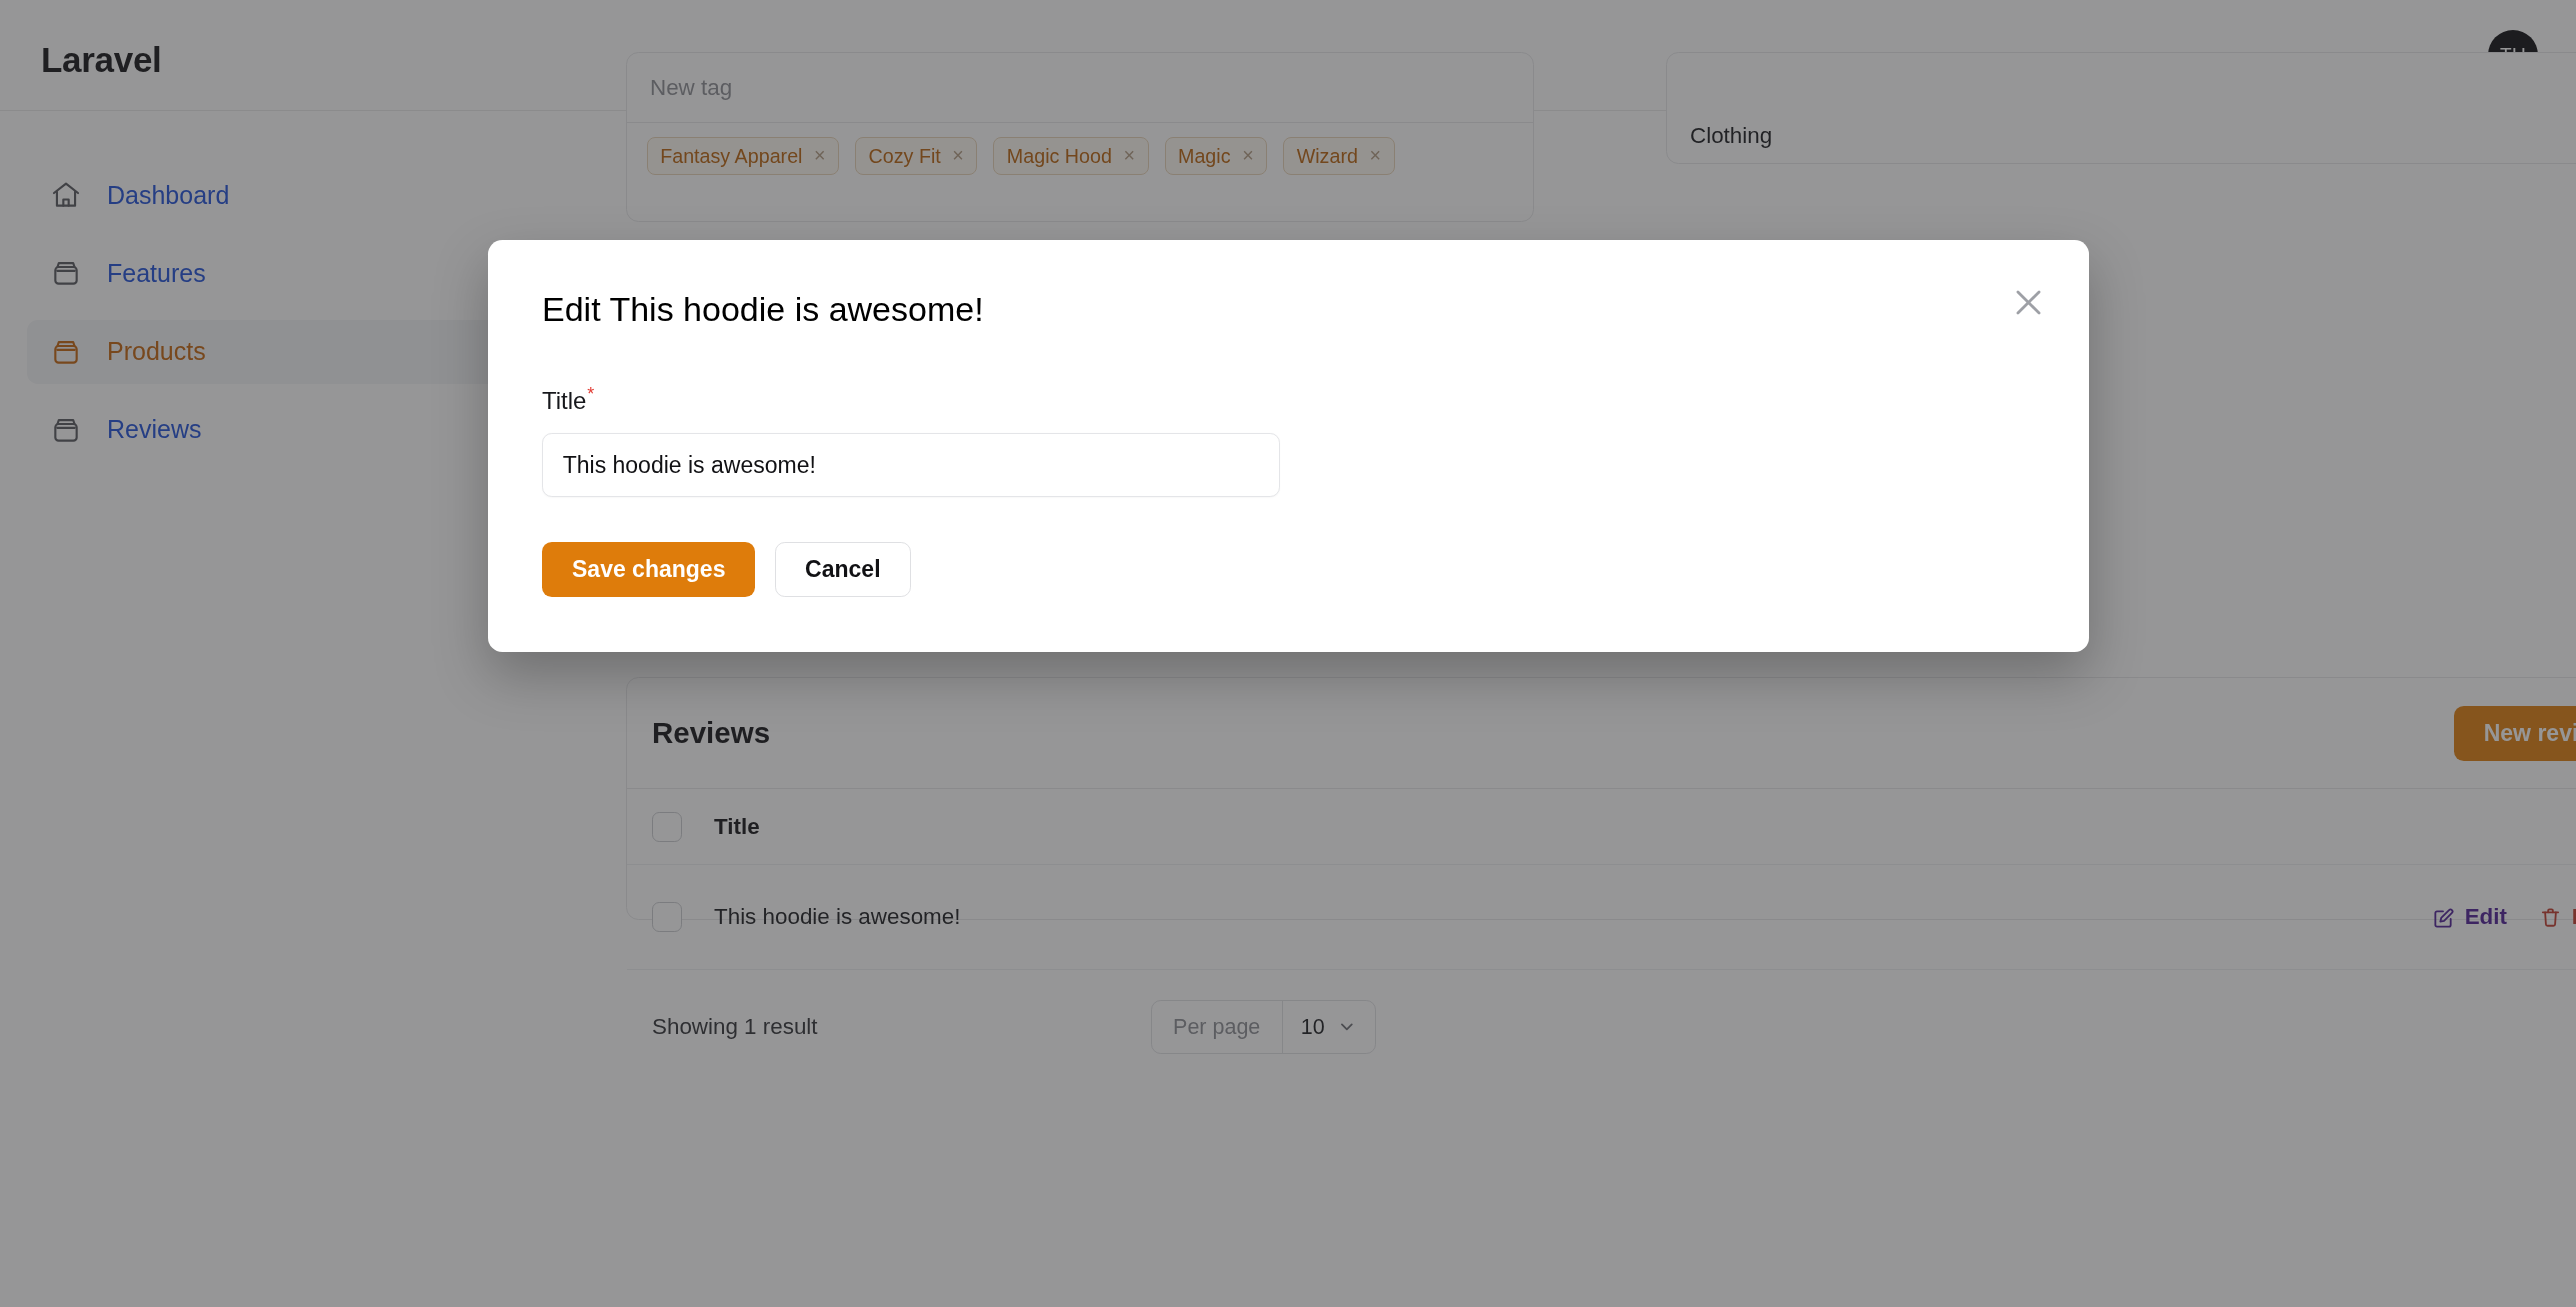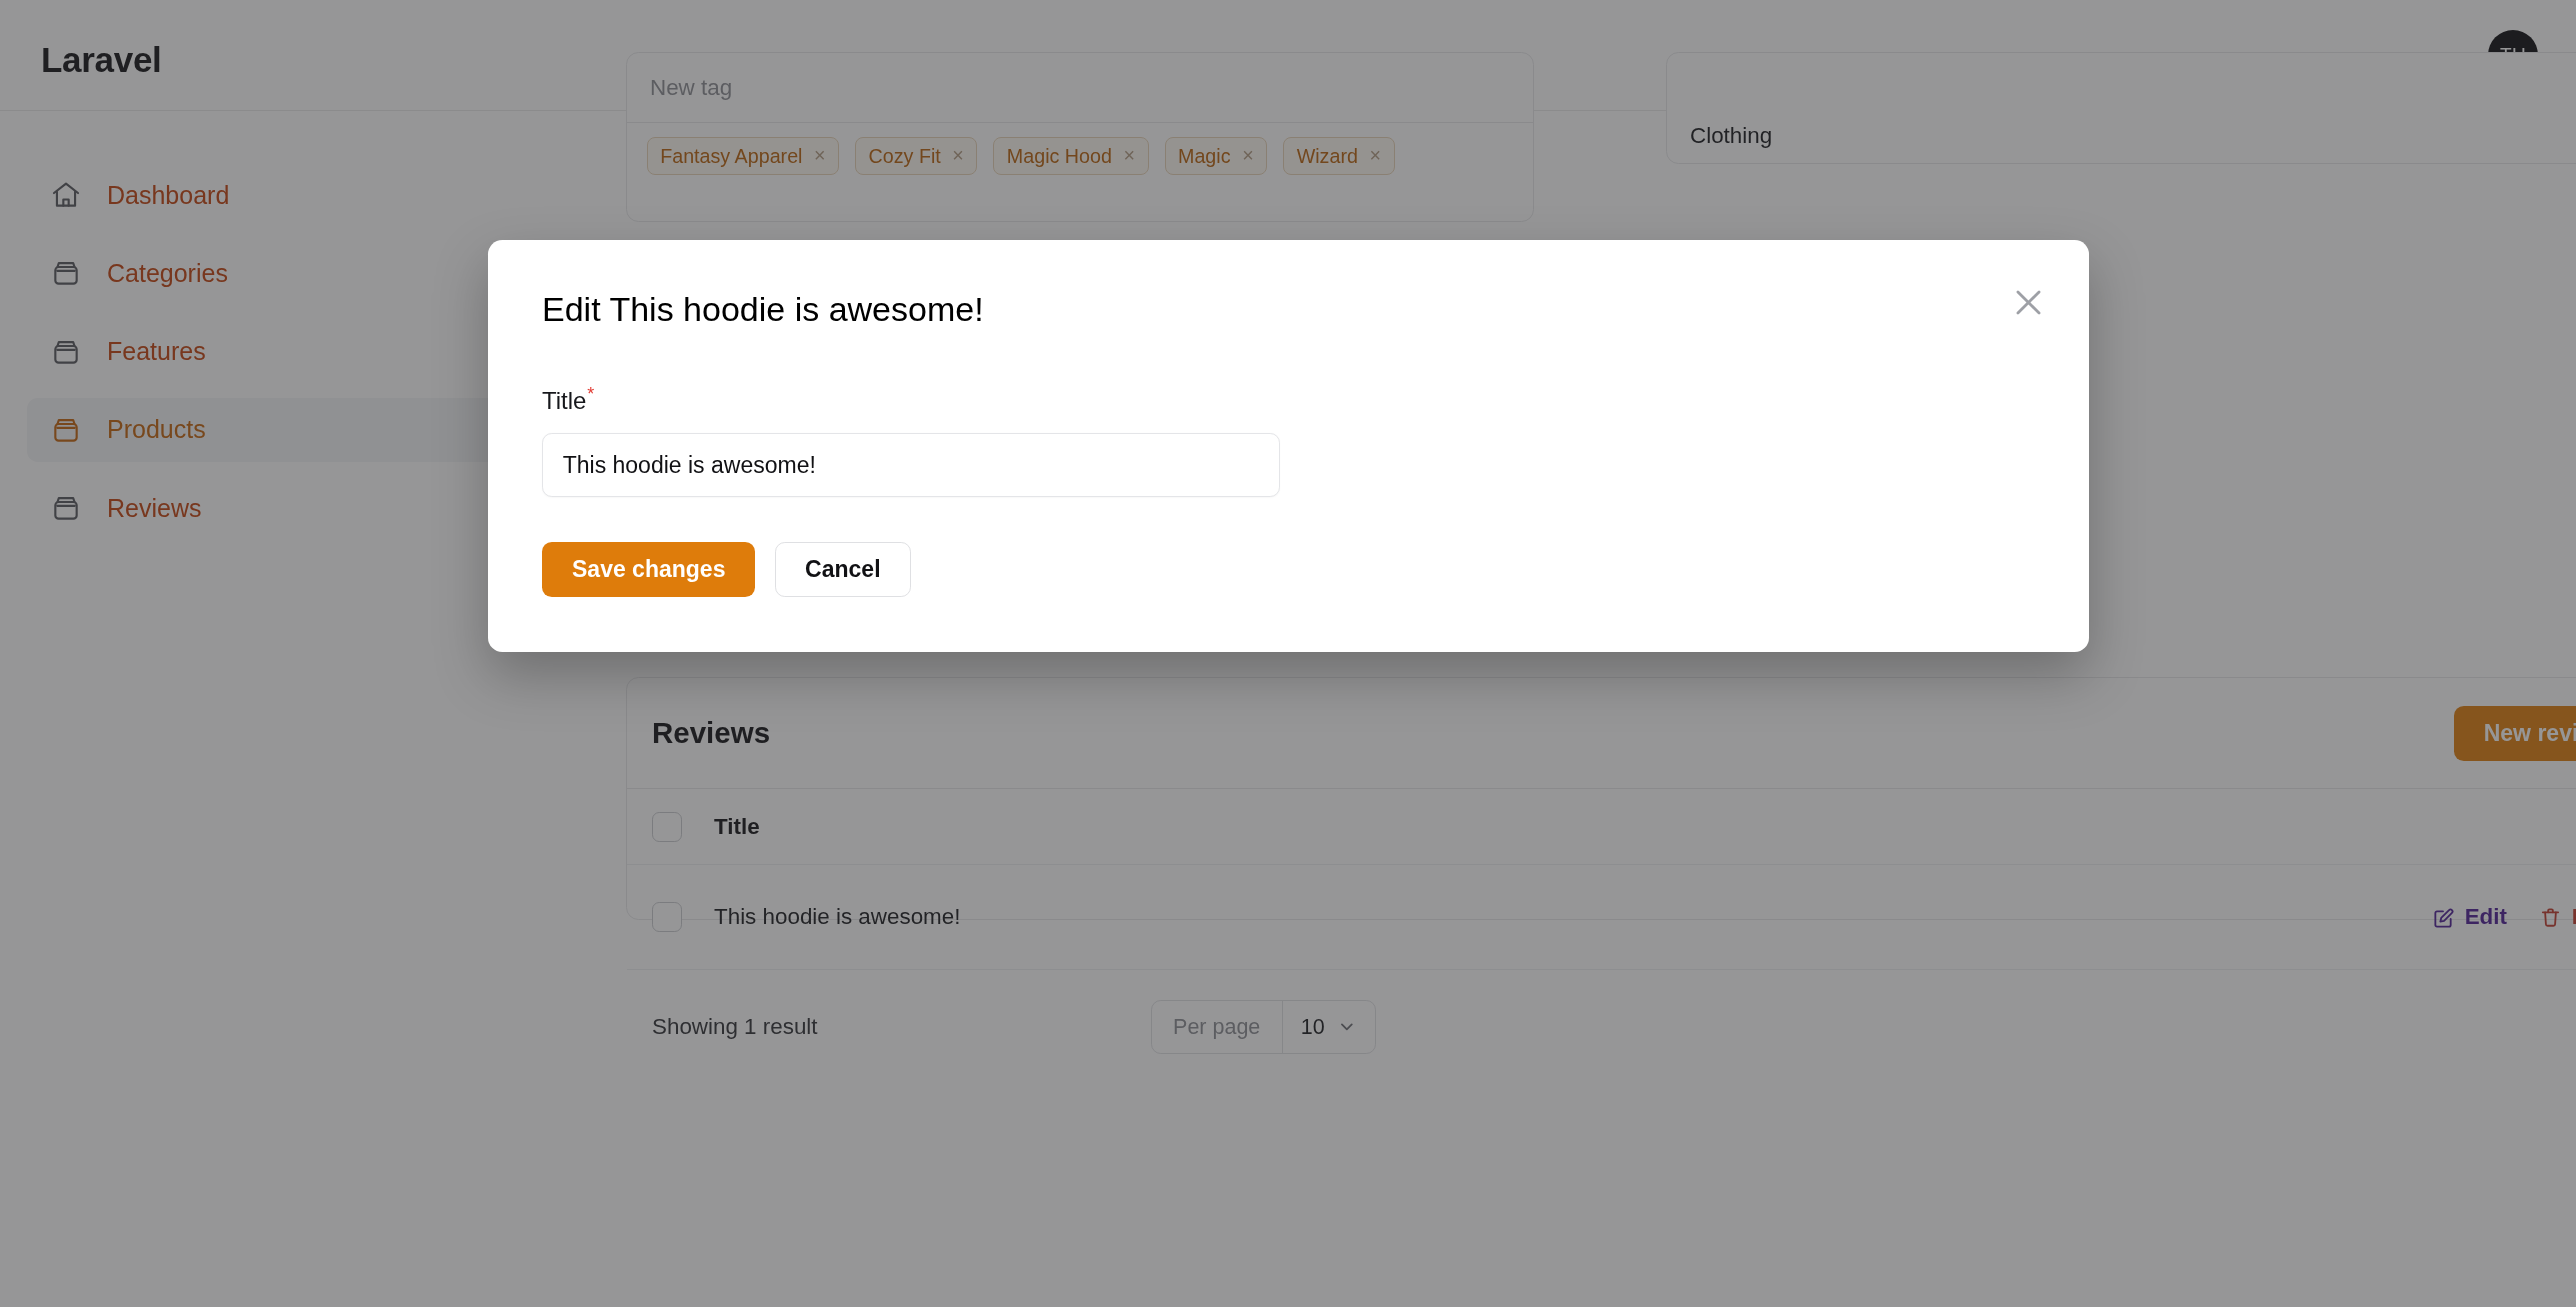--- a/index.html
+++ b/index.html
@@ -35,21 +35,21 @@
   
   .sidebar {
     position: absolute; top: 111px; left: 0; width: 626px; bottom: 0;
     background: #ffffff; padding: 52px 27px 0 27px;
   }
   .nav-item {
     display: flex; align-items: center; gap: 25px;
     height: 64px; padding: 0 23px; border-radius: 10.7px;
     margin-bottom: 14.3px; cursor: pointer;
   }
-  .nav-item .label { font-size: 25px; color: #c2410c; }
+  .nav-item .label { font-size: 25px; color: #1d4ed8; }
   .nav-item.active { background: #f3f4f6; }
   .nav-item.active .label { color: #c2620a; font-weight: 500; }
   .nav-icon { width: 32px; height: 32px; flex: 0 0 32px; color: #55565c; }
   .nav-item.active .nav-icon { color: #c2620a; }
   .nav-icon svg { width: 100%; height: 100%; display: block; }
 
   
   .content { position: absolute; top: 111px; left: 626px; right: 0; bottom: 0; }
 
   .card {
@@ -184,30 +184,20 @@
       <span class="nav-icon">
         <svg viewBox="0 0 24 24" fill="none" stroke="currentColor" stroke-width="1.6" stroke-linecap="round" stroke-linejoin="round">
           <path d="M3 10.5 12 3.5l9 7"></path>
             <path d="M5.2 9.6V20h13.6V9.6"></path>
             <path d="M10 20v-4.6h4V20"></path>
         </svg>
       </span>
       <span class="label">Dashboard</span>
     </div>
 
-    <div class="nav-item">
-      <span class="nav-icon">
-        <svg viewBox="0 0 24 24" fill="none" stroke="currentColor" stroke-width="1.6" stroke-linecap="round" stroke-linejoin="round">
-          <rect x="4" y="7.5" width="16" height="12.5" rx="2.4"></rect>
-            <path d="M5.6 7.5 6.6 4.6h10.8l1 2.9"></path>
-            <path d="M5.4 10.4h13.2"></path>
-        </svg>
-      </span>
-      <span class="label">Categories</span>
-    </div>
 
     <div class="nav-item">
       <span class="nav-icon">
         <svg viewBox="0 0 24 24" fill="none" stroke="currentColor" stroke-width="1.6" stroke-linecap="round" stroke-linejoin="round">
           <rect x="4" y="7.5" width="16" height="12.5" rx="2.4"></rect>
             <path d="M5.6 7.5 6.6 4.6h10.8l1 2.9"></path>
             <path d="M5.4 10.4h13.2"></path>
         </svg>
       </span>
       <span class="label">Features</span>

